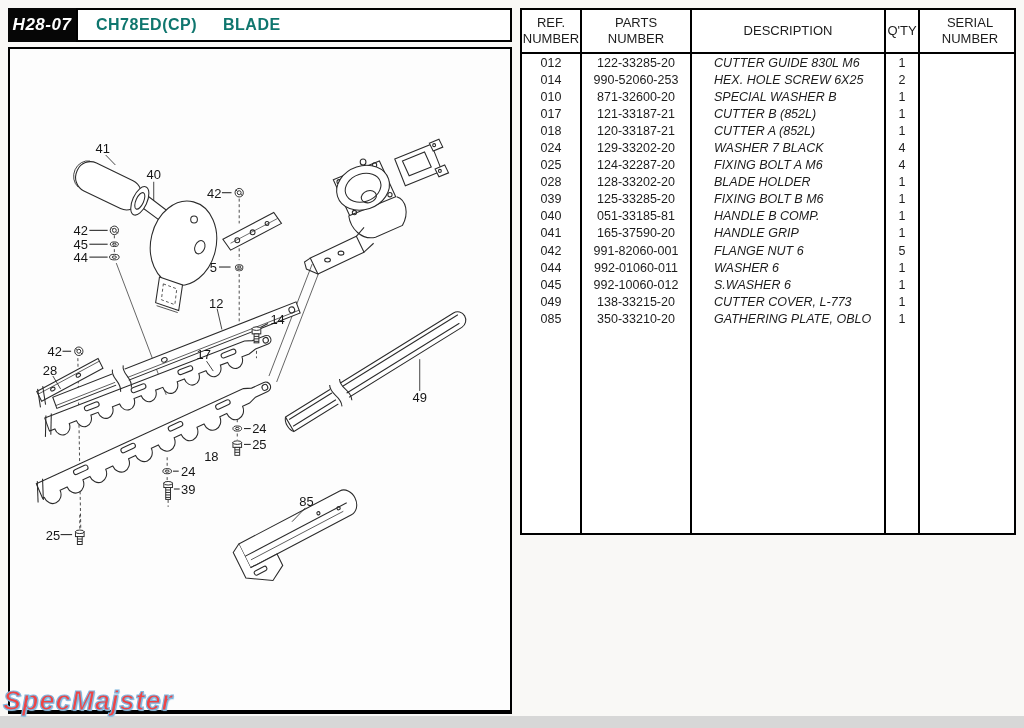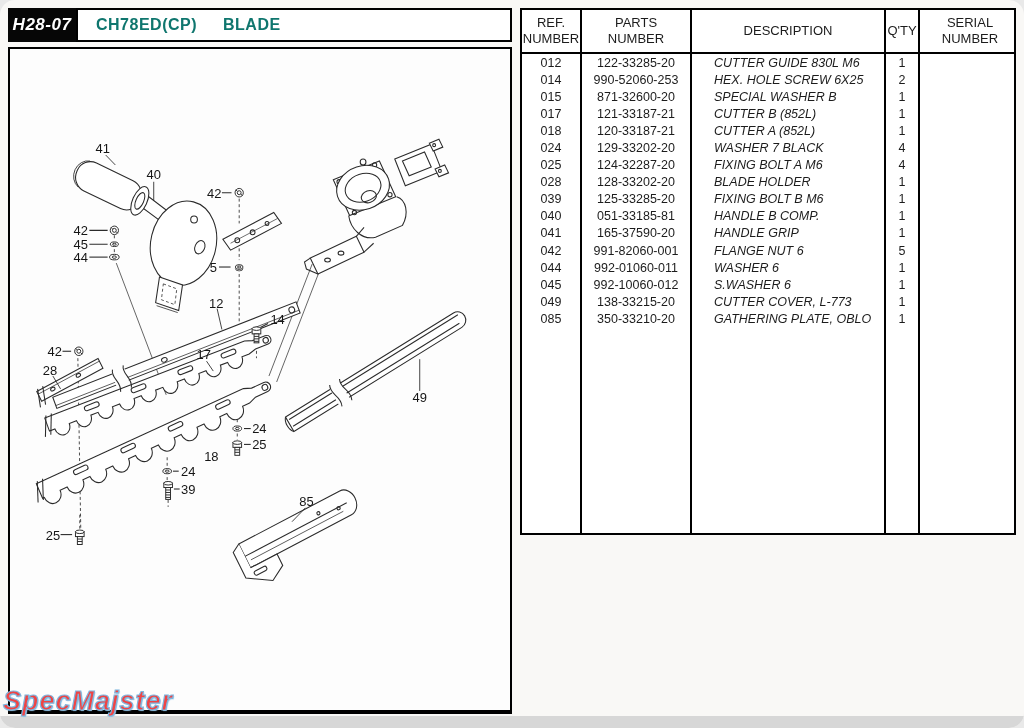--- a/index.html
+++ b/index.html
@@ -1,17 +1,17 @@
 <!DOCTYPE html>
 <html><head>
 <meta charset="utf-8">
 <style>
   html,body{margin:0;padding:0;background:#e9e9e9;}
   .page{position:relative;width:1024px;height:728px;background:#f9f8f6;overflow:hidden;
-        font-family:"Liberation Sans", sans-serif;border-radius:15px;}
+        font-family:"Liberation Sans", sans-serif;}
   
   .tab{position:absolute;left:8px;top:8px;width:68px;height:34px;background:#060606;
        color:#fff;display:flex;align-items:center;justify-content:center;
        font-weight:800;font-style:italic;font-size:17px;letter-spacing:.5px;}
   .title-box{position:absolute;left:76px;top:8px;width:436px;height:34px;background:#fff;
        border:2px solid #000;box-sizing:border-box;display:flex;align-items:center;
        font-weight:bold;font-size:16px;color:#0f766e;padding-left:18px;letter-spacing:.5px;}
   .title-box .model{margin-right:26px;}
   
   .diagram-box{position:absolute;left:8px;top:47px;width:504px;height:667px;background:#fdfdfd;
@@ -341,21 +341,21 @@
   <div class="cell row c-ref">012</div>
       <div class="cell row c-part">122-33285-20</div>
       <div class="cell row c-desc">CUTTER GUIDE 830L M6</div>
       <div class="cell row c-qty">1</div>
       <div class="cell row c-serial"></div>
       <div class="cell row c-ref">014</div>
       <div class="cell row c-part">990-52060-253</div>
       <div class="cell row c-desc">HEX. HOLE SCREW 6X25</div>
       <div class="cell row c-qty">2</div>
       <div class="cell row c-serial"></div>
-      <div class="cell row c-ref">015</div>
+      <div class="cell row c-ref">010</div>
       <div class="cell row c-part">871-32600-20</div>
       <div class="cell row c-desc">SPECIAL WASHER B</div>
       <div class="cell row c-qty">1</div>
       <div class="cell row c-serial"></div>
       <div class="cell row c-ref">017</div>
       <div class="cell row c-part">121-33187-21</div>
       <div class="cell row c-desc">CUTTER B (852L)</div>
       <div class="cell row c-qty">1</div>
       <div class="cell row c-serial"></div>
       <div class="cell row c-ref">018</div>

